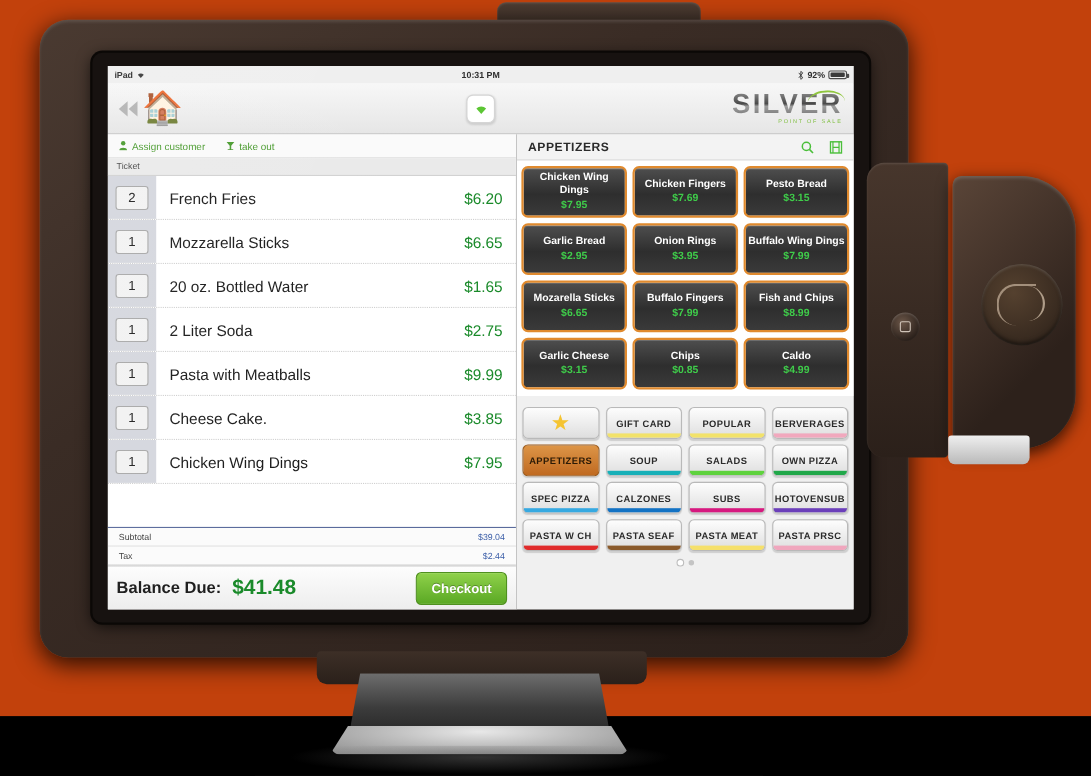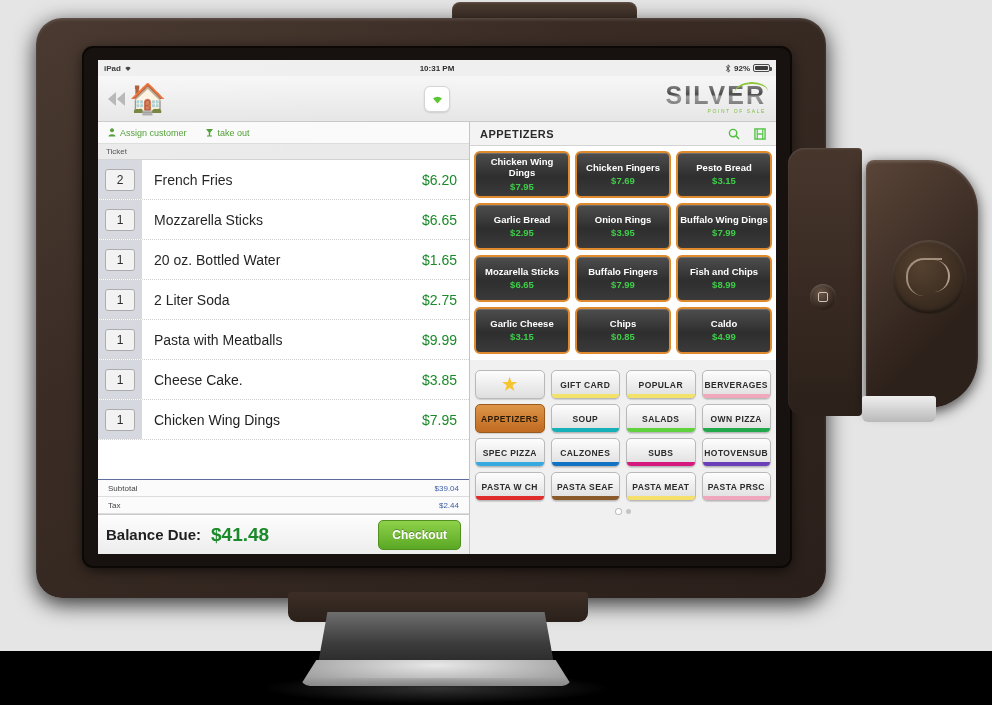--- a/index.html
+++ b/index.html
@@ -2,21 +2,21 @@
 <html><head>
 <meta charset="utf-8">
 <style>
   * { box-sizing: border-box; margin: 0; padding: 0; }
   html, body {
     width: 992px; height: 705px;
     background: #000;
     font-family: "Liberation Sans", sans-serif;
     overflow: hidden;
   }
-  #stage { position: relative; width: 992px; height: 651px; background: #e5e5e5; }
+  #stage { position: relative; width: 992px; height: 651px; background: #c2410c; }
 
   
   .case-back {
     position: absolute; left: 36px; top: 18px; width: 790px; height: 580px;
     background: linear-gradient(145deg,#4a3a31 0%,#3a2c25 35%,#2a1f1a 100%);
     border-radius: 26px;
     box-shadow: inset 0 2px 3px rgba(255,255,255,.12), 0 6px 22px rgba(0,0,0,.8);
   }
   .case-top-tab {
     position: absolute; left: 452px; top: 2px; width: 185px; height: 34px;

